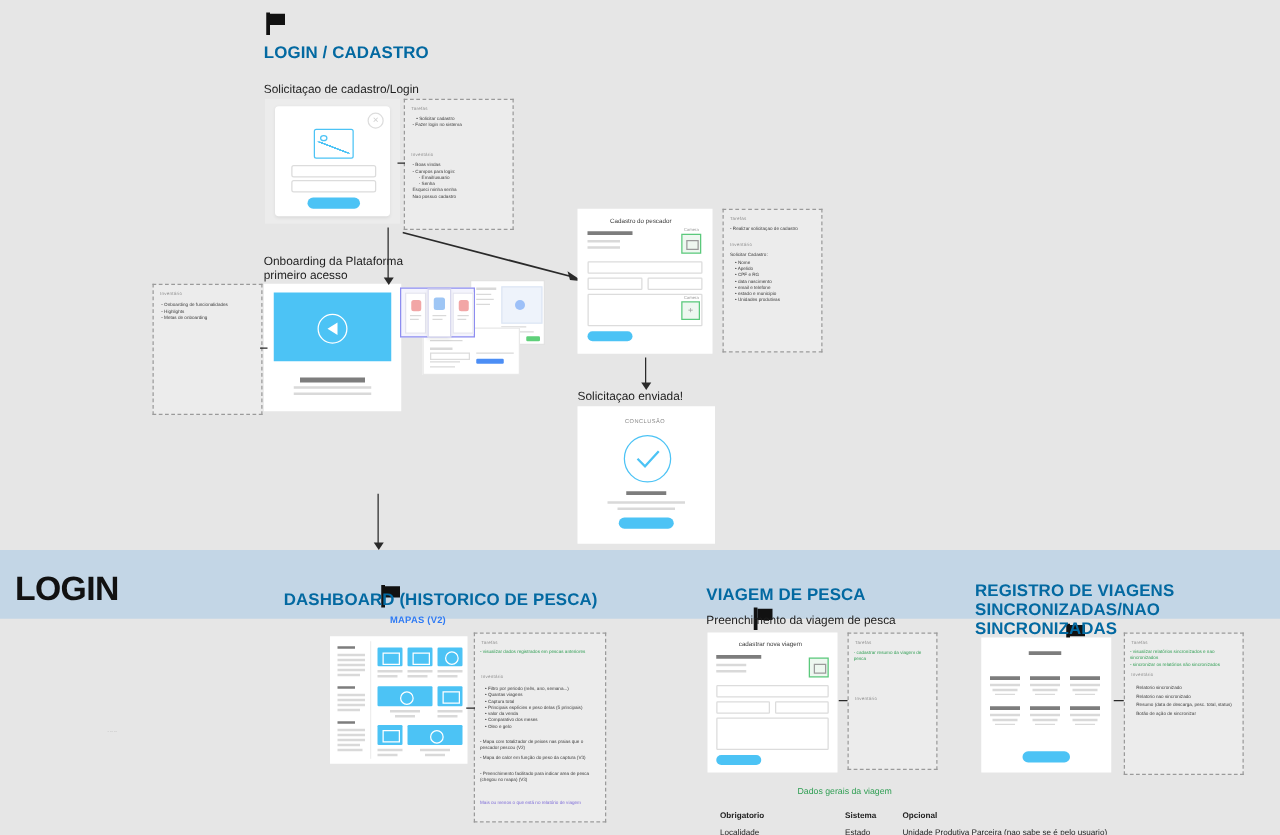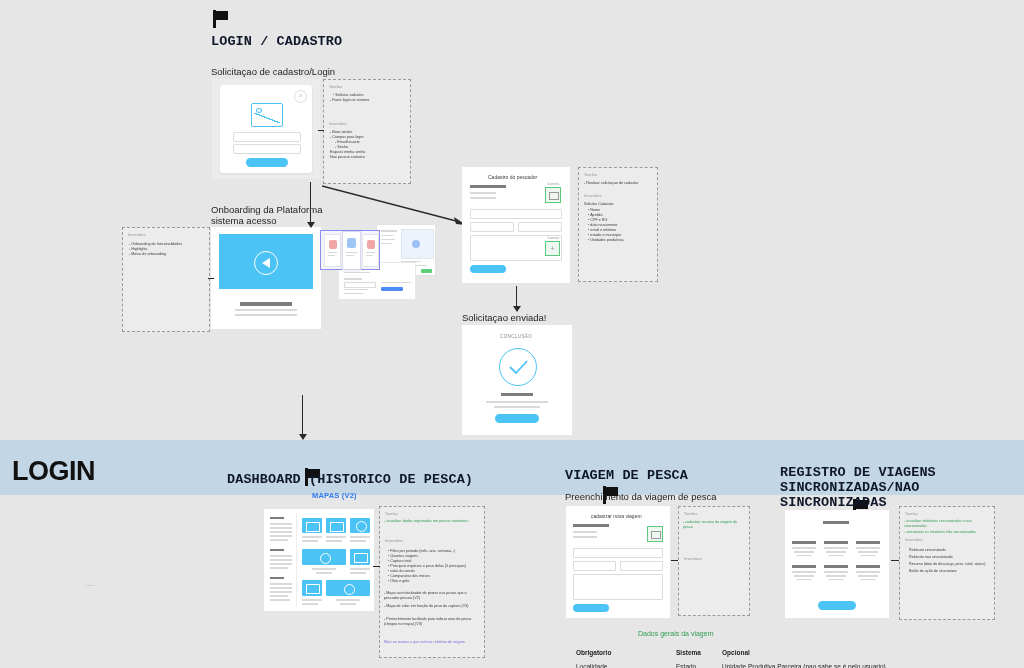--- a/index.html
+++ b/index.html
@@ -7,21 +7,21 @@
     width:1024px;height:668px;position:relative;overflow:hidden;
     background:#e6e6e6;
     font-family:"Liberation Sans","DejaVu Sans",sans-serif;
     color:#222;
   }
   .abs{position:absolute;}
   
   .flag{width:16px;height:18px;position:relative;}
   .flag .pole{position:absolute;left:0;top:0;width:2.5px;height:18px;background:#111;}
   .flag .cloth{position:absolute;left:2.5px;top:0.5px;width:12px;height:9px;background:#111;}
-  .sec-title{color:#0f172a;font-weight:bold;font-size:13.5px;letter-spacing:.1px;line-height:15px;font-family:Liberation Mono, monospace;}
+  .sec-title{color:#0369a1;font-weight:bold;font-size:13.5px;letter-spacing:.1px;line-height:15px;}
   .sec-sub{color:#2f7bf4;font-weight:bold;font-size:7.5px;letter-spacing:.2px;}
   .caption{font-size:9.5px;color:#1d1d1d;line-height:12px;}
 
   
   .menu-band{left:0;top:440px;width:1024px;height:55px;background:#c3d6e6;}
   .menu-word{left:12px;top:456px;font-size:27px;font-weight:bold;letter-spacing:-.5px;color:#111;}
 
   
   .card{background:#fff;}
   .panelbg{background:#ececec;}
@@ -72,21 +72,21 @@
   <div class="abs note-t" style="left:6px;top:50px;">- <span>Boas vindas</span></div>
   <div class="abs note-t" style="left:6px;top:55px;">- <span>Campos para login:</span></div>
   <div class="abs note-t" style="left:11px;top:60px;">- <span>Email/usuario</span></div>
   <div class="abs note-t" style="left:11px;top:65px;">- <span>Senha</span></div>
   <div class="abs note-t" style="left:6px;top:70px;">Esqueci minha senha</div>
   <div class="abs note-t" style="left:6px;top:75px;">Nao possuo cadastro</div>
 </div>
 <div class="abs connector" style="left:318px;top:130px;width:6px;height:1.3px;"></div>
 
 <div class="abs caption" style="left:211px;top:204px;">Onboarding da Plataforma</div>
-<div class="abs caption" style="left:211px;top:215px;">sistema acesso</div>
+<div class="abs caption" style="left:211px;top:215px;">primeiro acesso</div>
 
 <div class="abs card" style="left:211px;top:227px;width:110px;height:102px;">
   <div class="abs blue" style="left:8px;top:7px;width:94px;height:55px;">
     <div class="abs" style="left:35px;top:17px;width:22px;height:22px;border:1.4px solid #fff;border-radius:50%;">
       <div class="abs" style="left:7px;top:5.5px;width:0;height:0;border-top:5px solid transparent;border-bottom:5px solid transparent;border-right:8px solid #fff;"></div>
     </div>
   </div>
   <div class="abs bar-dark" style="left:29px;top:75px;width:52px;height:4px;"></div>
   <div class="abs bar" style="left:24px;top:82px;width:62px;height:2.2px;"></div>
   <div class="abs bar" style="left:24px;top:87px;width:62px;height:2.2px;"></div>

